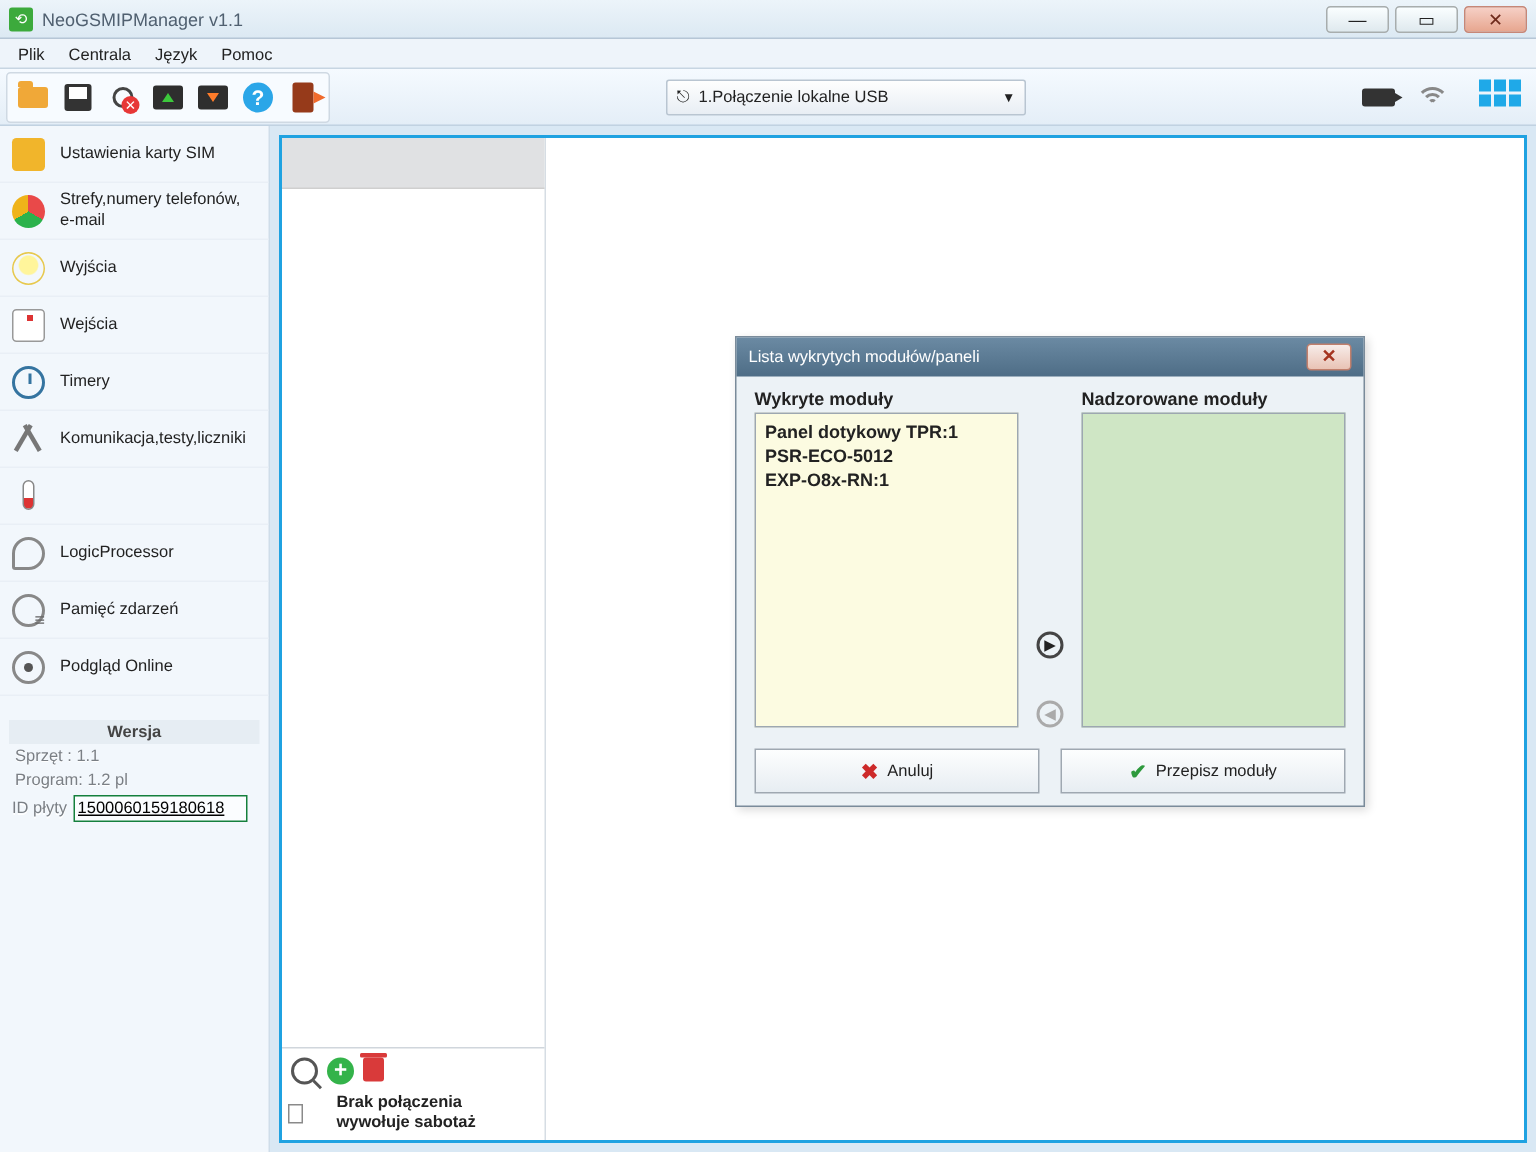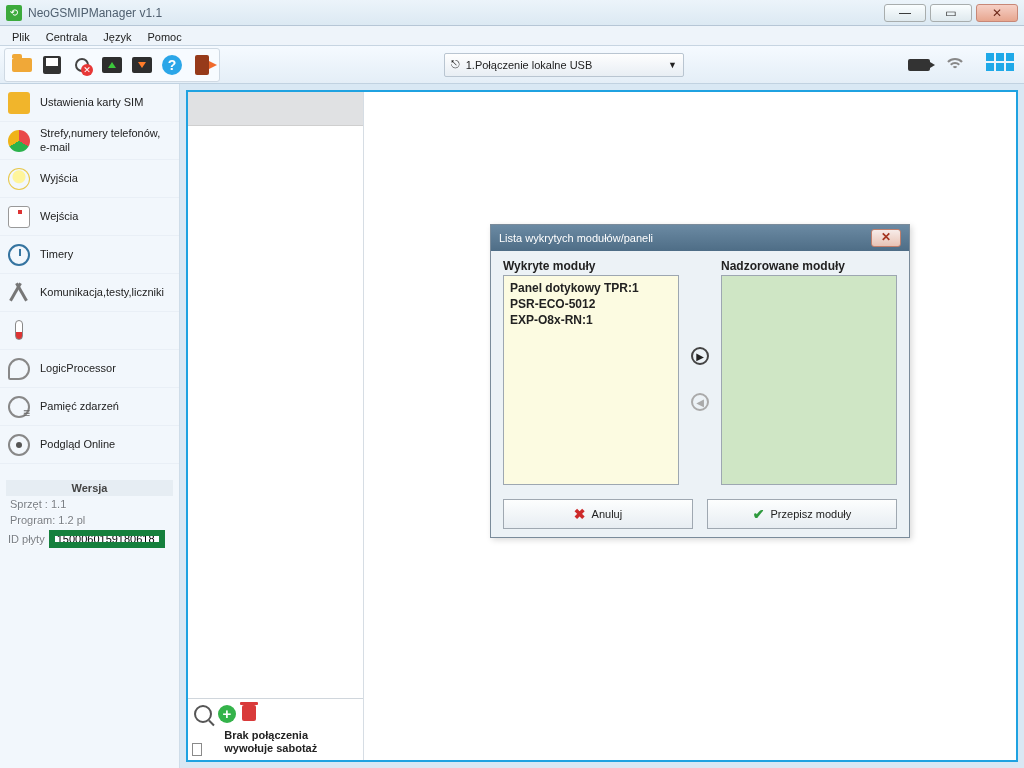--- a/index.html
+++ b/index.html
@@ -118,21 +118,21 @@
   .sicon-log::after{content:"≡";position:absolute;right:-2px;bottom:-4px;font-size:12px;color:#666;}
   .sicon-eye{border:2px solid #888;border-radius:50%;position:relative;}
   .sicon-eye::after{content:"";position:absolute;width:6px;height:6px;background:#555;border-radius:50%;top:6px;left:6px;}
 
   .version-box{
     margin:12px 4px;padding:4px 2px;
   }
   .version-box .hdr{font-weight:bold;color:#444;background:#e6edf3;padding:2px 4px;text-align:center;}
   .version-box .row{color:#7a7f85;padding:2px 4px;text-shadow:0 1px #fff;}
   .version-box .id-input{
-    width:116px;height:18px;border:6px solid #15803d;background:#fbfdff;
+    width:116px;height:18px;border:1px solid #15803d;background:#fbfdff;
     font-size:11px;padding:0 2px;margin-left:2px;text-decoration:underline;
   }
   .version-box .id-row{display:flex;align-items:center;gap:2px;padding:2px 2px;}
 
   
   .content{
     flex:1;padding:6px;position:relative;
   }
   .content-frame{
     width:100%;height:100%;border:2px solid #1fa2e1;background:#fff;
@@ -146,42 +146,42 @@
   .content-left-panel .bottom{
     border-top:1px solid #d0d6dc;padding:4px;
   }
   .bottom .toolrow{display:flex;gap:6px;padding:2px 2px 6px;}
   .ico-zoom{width:18px;height:18px;border:2px solid #555;border-radius:50%;position:relative;}
   .ico-zoom::after{content:"";position:absolute;width:7px;height:2px;background:#555;bottom:-3px;right:-5px;transform:rotate(45deg);}
   .ico-plus{width:18px;height:18px;background:#34b34a;border-radius:50%;color:#fff;font-weight:bold;font-size:15px;text-align:center;line-height:17px;}
   .ico-trash{width:14px;height:16px;background:#d93a3a;border-radius:2px;position:relative;display:inline-block;}
   .ico-trash::before{content:"";position:absolute;top:-3px;left:-2px;width:18px;height:3px;background:#d93a3a;border-radius:1px;}
   .chk{width:13px;height:13px;border:1px solid #8a8a8a;background:#fff;display:inline-block;}
-  .chk-row{display:flex;gap:22px;align-items:flex-end;}
+  .chk-row{display:flex;gap:22px;align-items:center;}
   .chk-row .txt{font-weight:bold;font-size:11px;line-height:1.25;}
 
   .content-right-panel{flex:1;background:#fff;}
 
   
   .dialog{
     position:absolute;left:310px;top:140px;width:420px;
     border:1px solid #7a8b9a;background:#ecf2f6;
     box-shadow:2px 2px 6px rgba(0,0,0,.15);
   }
   .dlg-title{
     height:26px;background:linear-gradient(#6b8aa3,#4e6d86);
     color:#fff;display:flex;align-items:center;padding:0 8px;font-size:11px;
   }
   .dlg-title .close{
     margin-left:auto;width:30px;height:18px;background:linear-gradient(#f7ece9,#e9c3b5);
     border:1px solid #c07f6c;border-radius:3px;color:#a43420;font-weight:bold;
     text-align:center;line-height:15px;font-size:12px;
   }
   .dlg-body{padding:8px 12px;}
-  .dlg-cols{display:flex;gap:8px;align-items:center;}
+  .dlg-cols{display:flex;gap:8px;align-items:flex-end;}
   .dlg-col{flex:1;}
   .dlg-col .colhdr{font-weight:bold;font-size:12px;margin-bottom:2px;}
   .listbox{
     height:210px;border:1px solid #9da7b1;padding:4px 6px;font-weight:bold;font-size:12px;line-height:1.35;
   }
   .listbox.left{background:#fcfbe1;}
   .listbox.right{background:#cfe6c5;}
   .mid-arrows{width:26px;display:flex;flex-direction:column;justify-content:center;gap:28px;align-items:center;padding-top:14px;}
   .arrbtn{
     width:18px;height:18px;border:2px solid #444;border-radius:50%;

